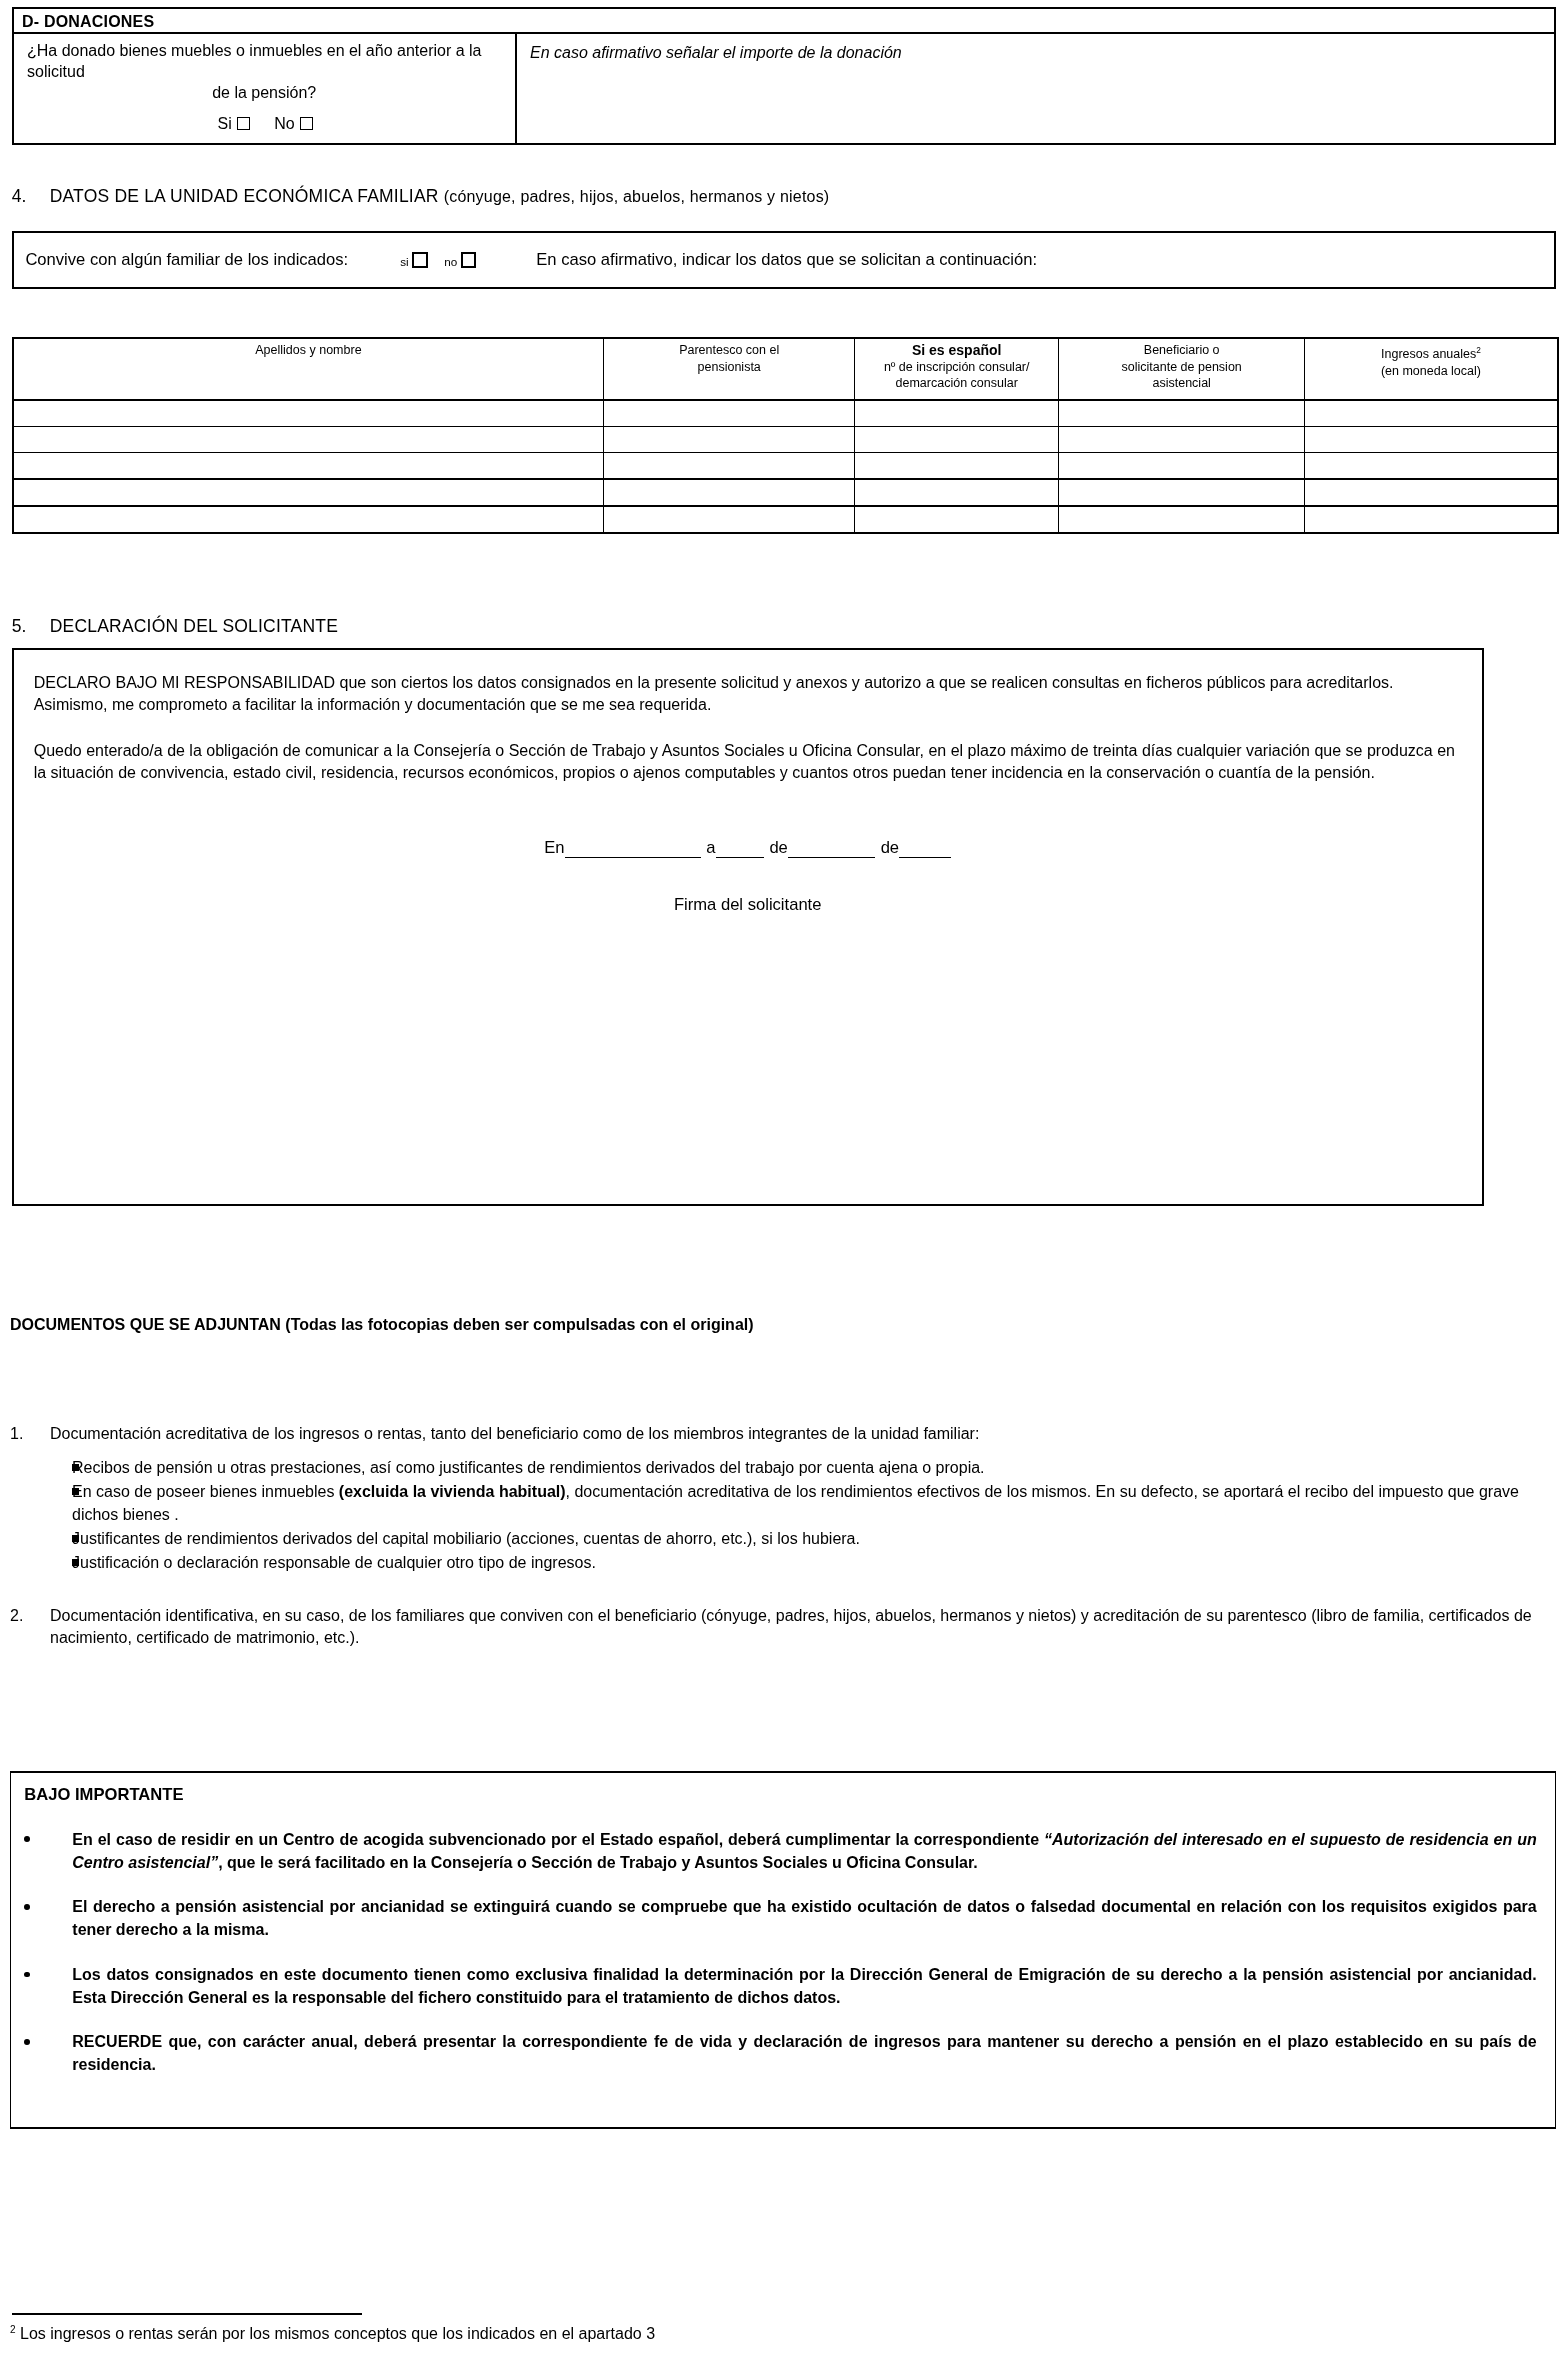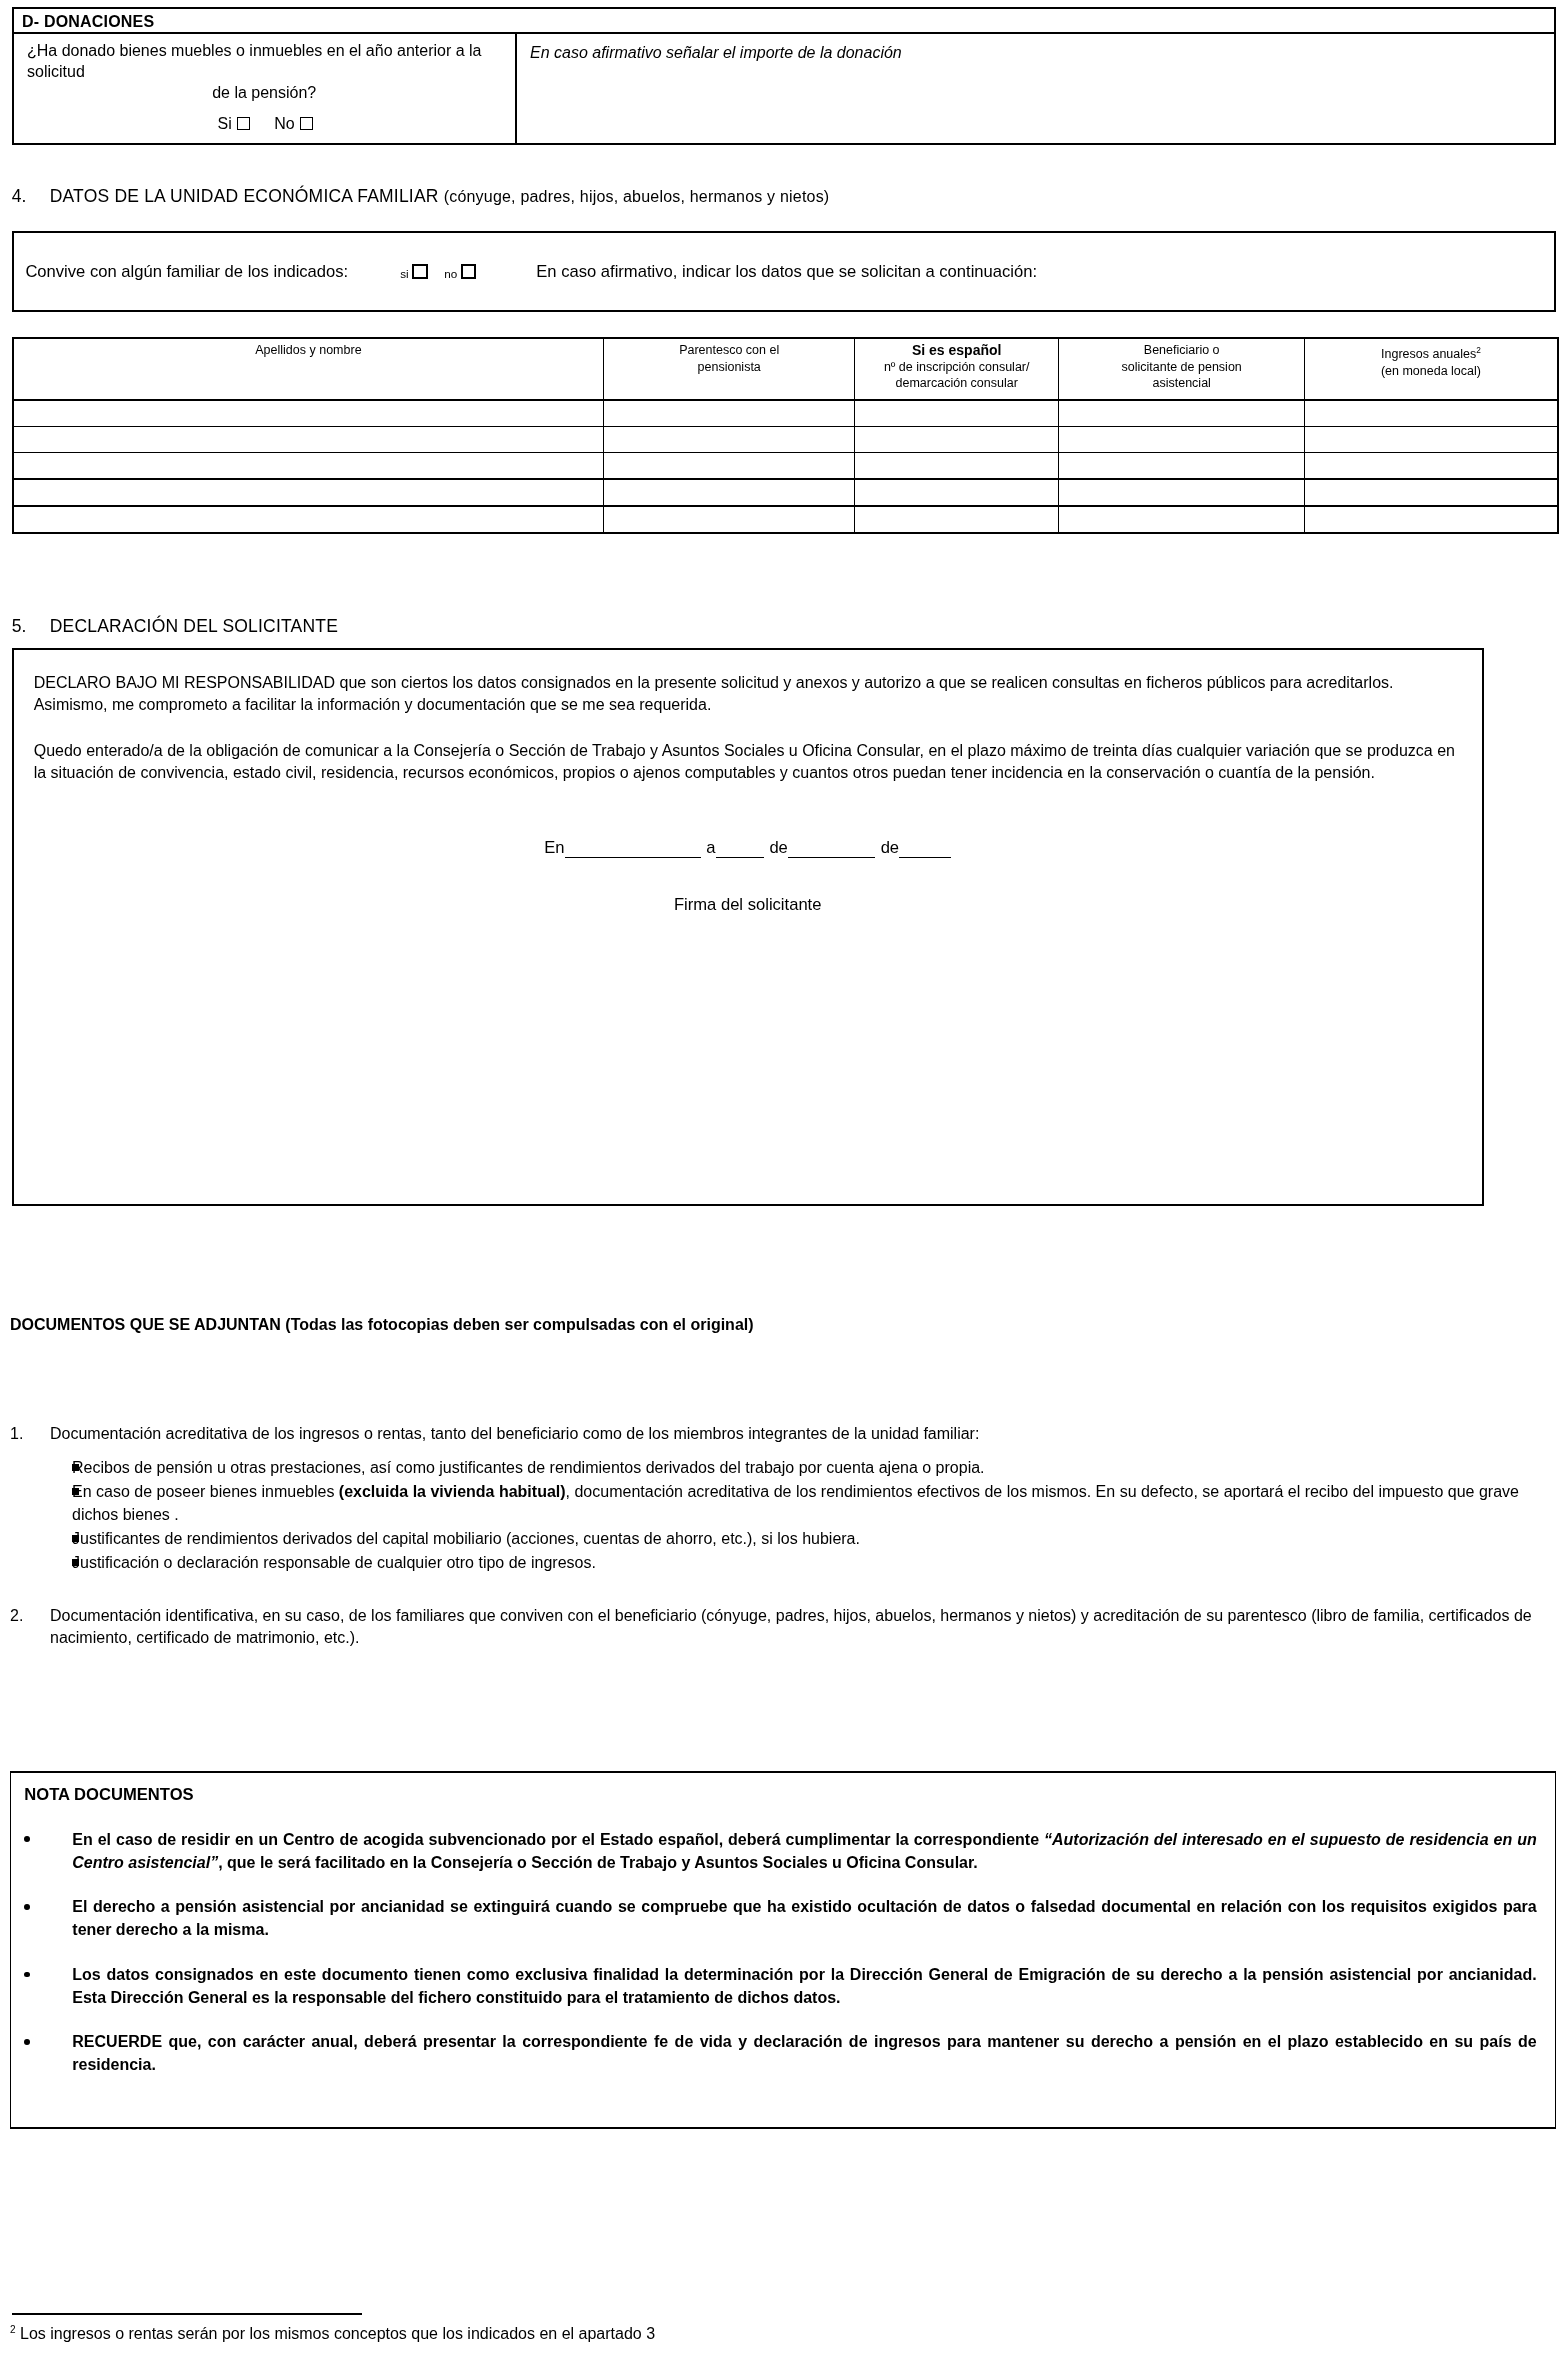--- a/index.html
+++ b/index.html
@@ -94,21 +94,21 @@
   .sec4-heading .num { display: inline-block; width: 38px; }
   .sec4-heading .main { font-size: 17.5px; }
   .sec4-heading .paren { font-size: 16px; }
 
   
   .convive-box {
     position: absolute;
     left: 11.7px;
     top: 231px;
     width: 1544px;
-    height: 81px;
+    height: 58px;
     border: 2.5px solid #000;
     box-sizing: border-box;
     display: flex;
     align-items: center;
     padding-left: 11.7px;
     font-size: 16.6px;
   }
   .convive-label { white-space: nowrap; }
   .convive-sino {
     margin-left: 52px;
@@ -481,21 +481,21 @@
       </li>
     </ul>
 
     <div class="num-item item2">
       <div class="n">2.</div>
       <div class="txt">Documentación identificativa, en su caso, de los familiares que conviven con el beneficiario (cónyuge, padres, hijos, abuelos, hermanos y nietos) y acreditación de su parentesco (libro de familia, certificados de nacimiento, certificado de matrimonio, etc.).</div>
     </div>
   </div>
 
   <div class="nota-box">
-    <div class="nota-title">NOTA DOCUMENTOS</div>
+    <div class="nota-title">BAJO IMPORTANTE</div>
     <ul class="nota-list">
       <li>
         <span class="bul"><span class="bullet-dot"></span></span>
         <span class="txt"><span>En el caso de residir en un Centro de acogida subvencionado por el Estado español, deberá cumplimentar la correspondiente </span><span class="italic">“Autorización del interesado en el supuesto de residencia en un Centro asistencial”</span><span>, que le será facilitado en la Consejería o Sección de Trabajo y Asuntos Sociales u Oficina Consular.</span></span>
       </li>
       <li>
         <span class="bul"><span class="bullet-dot"></span></span>
         <span class="txt">El derecho a pensión asistencial por ancianidad se extinguirá cuando se compruebe que ha existido ocultación de datos o falsedad documental en relación con los requisitos exigidos para tener derecho a la misma.</span>
       </li>
       <li>

